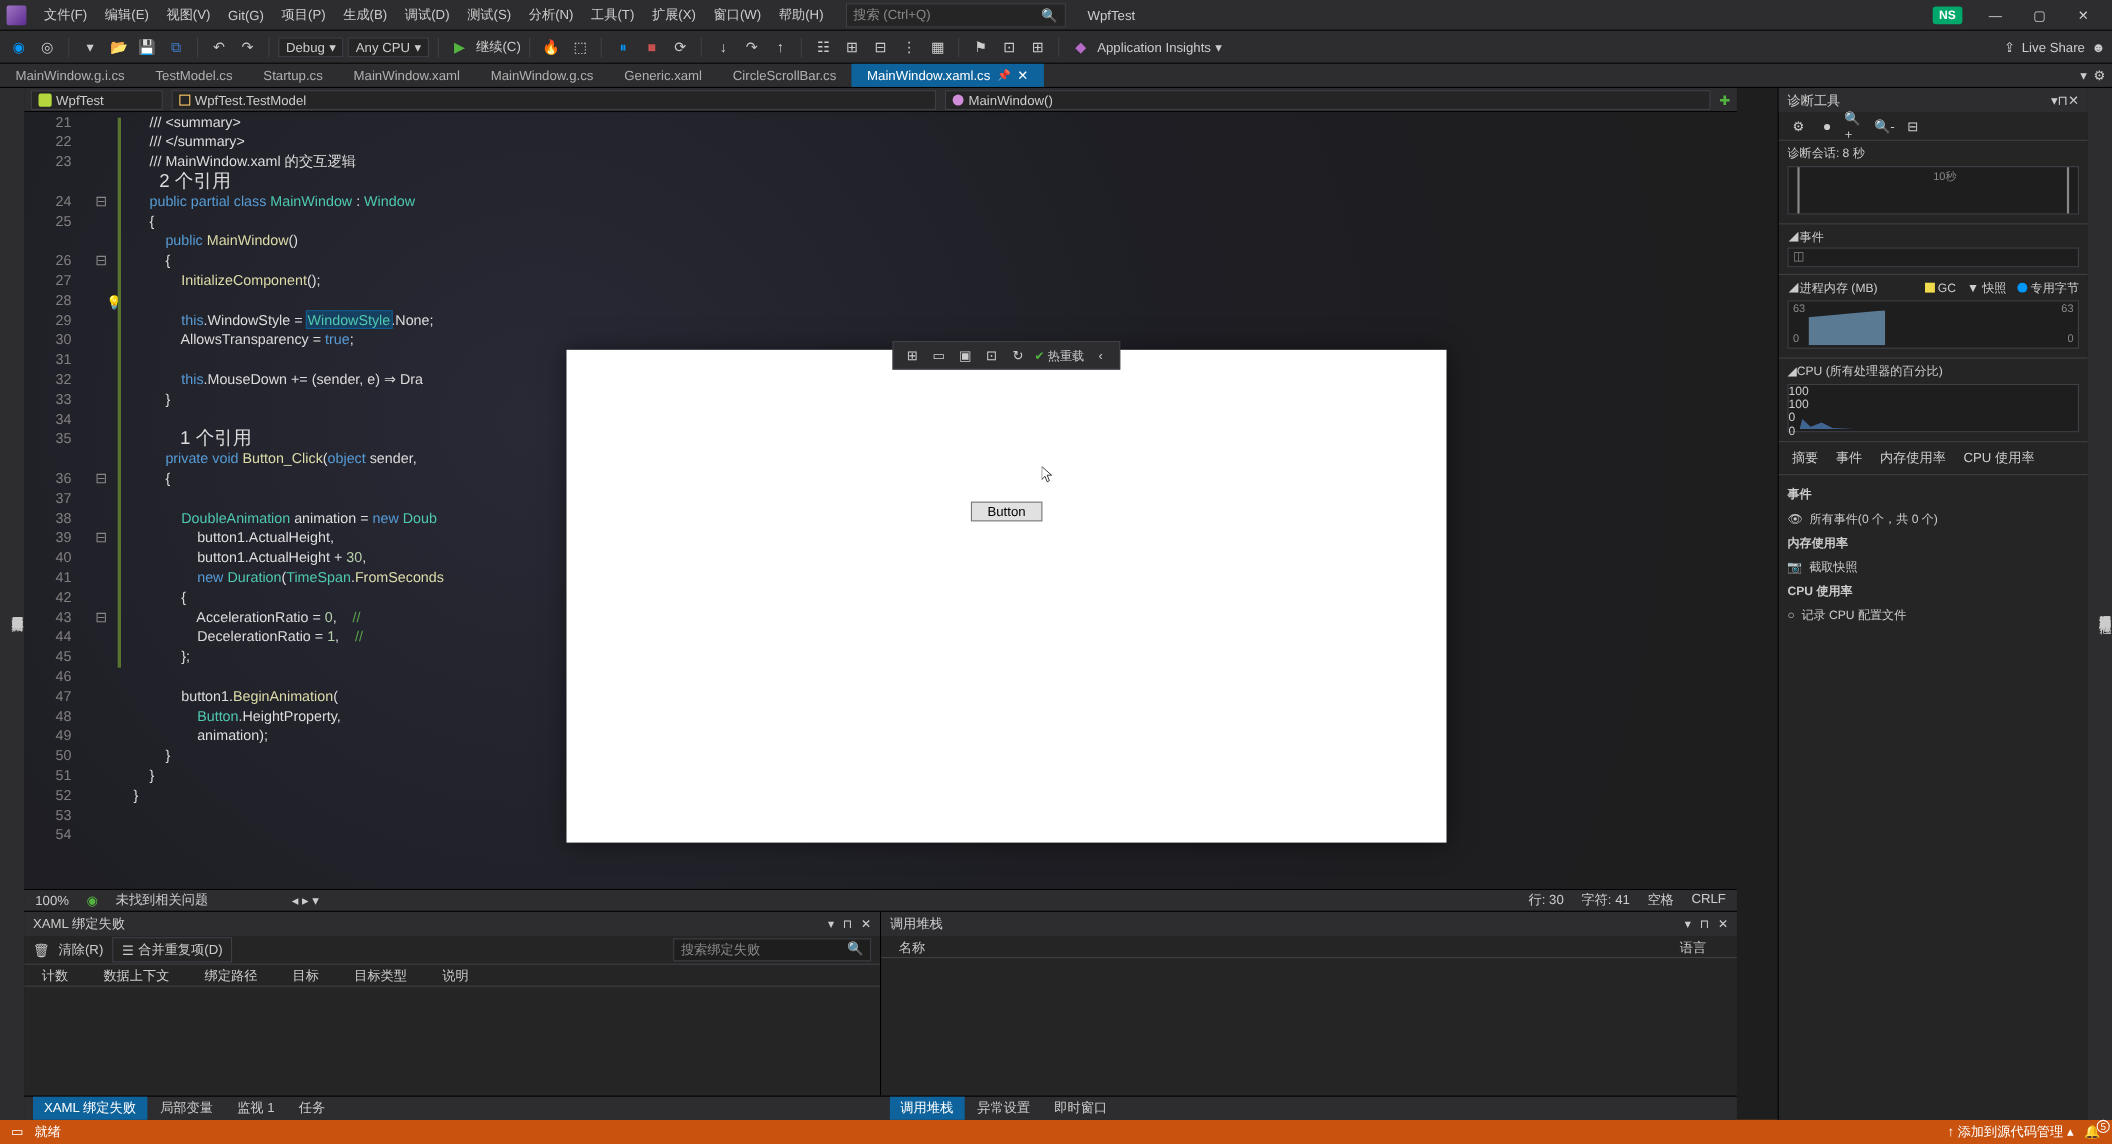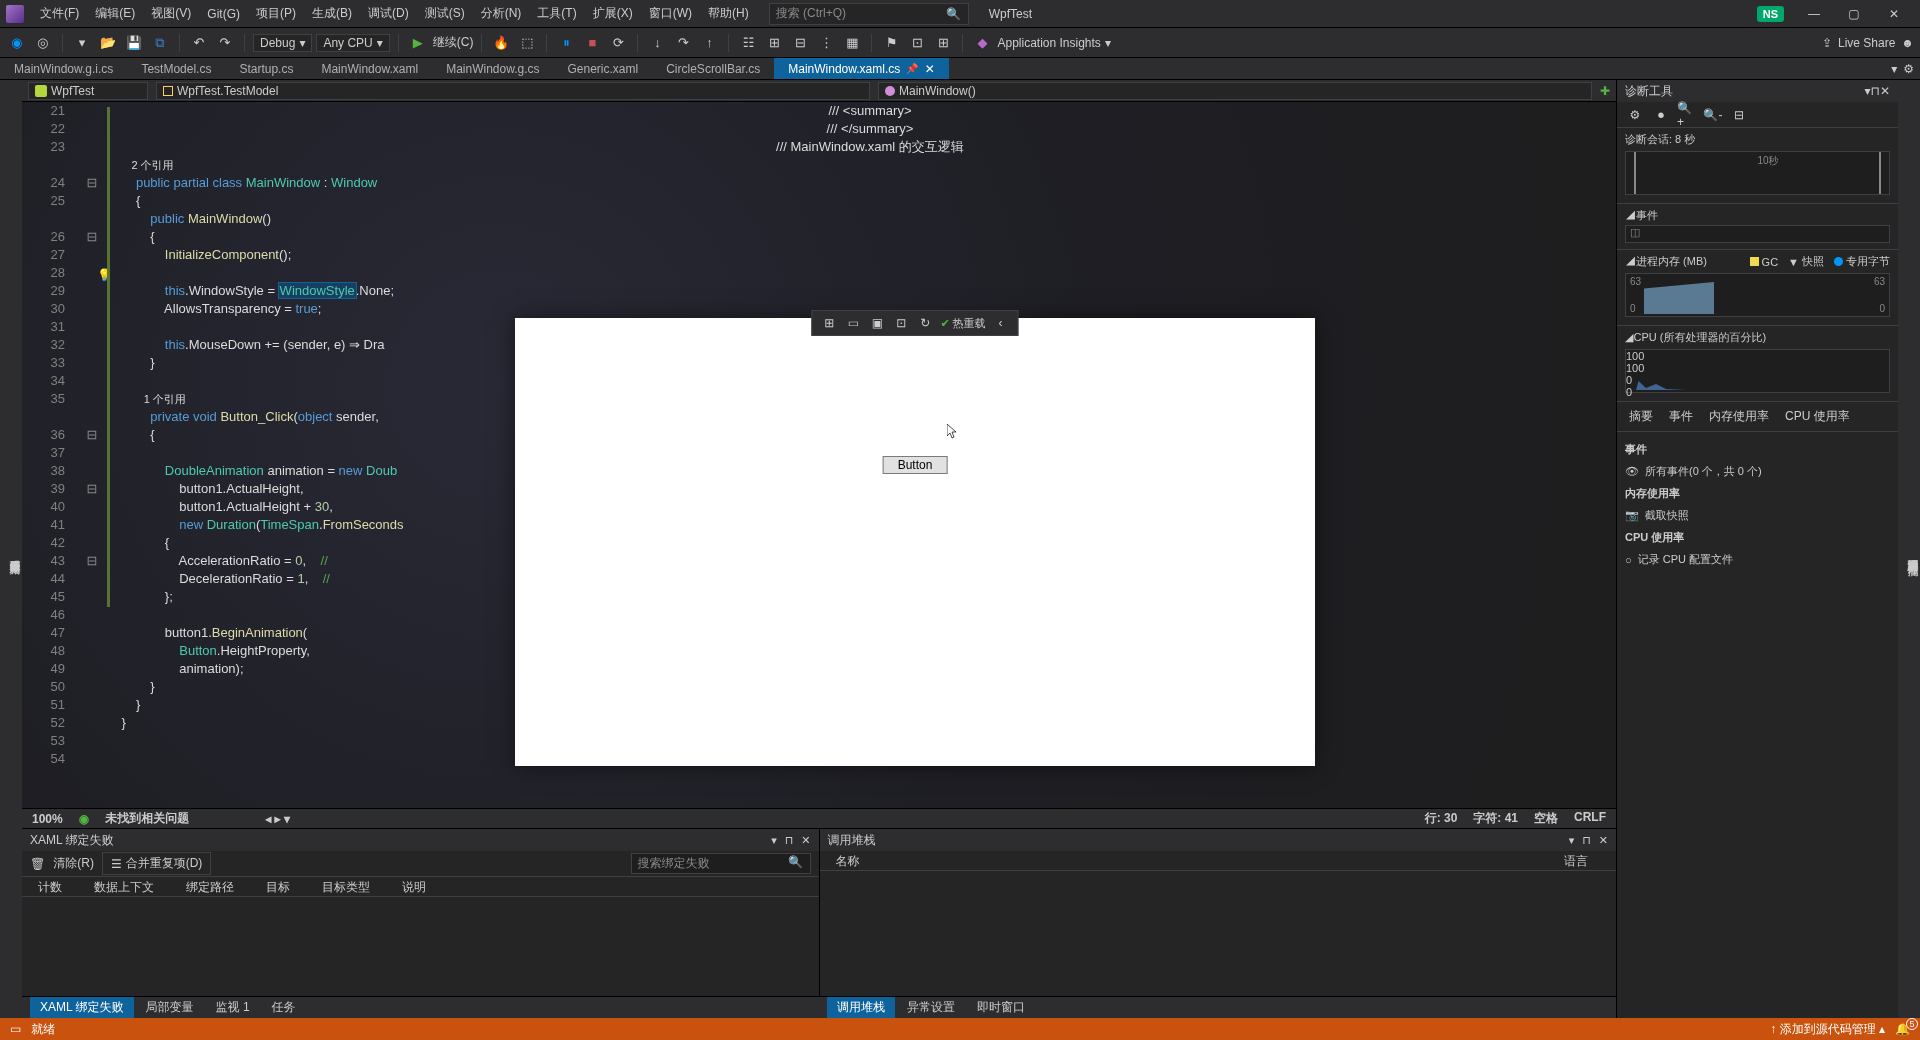--- a/index.html
+++ b/index.html
@@ -30,48 +30,48 @@
 .tabstrip .tab { padding:0 14px; display:flex; align-items:center; color:#b0b0b0; gap:6px; cursor:pointer; font-size:12px;}
 .tabstrip .tab.active { background:#0e639c; color:#fff;}
 .tabstrip .tab .pin{font-size:10px;}
 .tabstrip .right-icons{margin-left:auto; display:flex; align-items:center; gap:6px; padding-right:6px;}
 
 
 .layout { display:flex; height:calc(100% - 28px - 30px - 22px - 22px); }
 .leftgutter{ width:22px; background:#2d2d30; writing-mode:vertical-rl; text-align:center; font-size:11px; color:#ccc; padding-top:10px;}
 .rightgutter{ width:22px; background:#2d2d30; writing-mode:vertical-rl; text-align:center; font-size:11px; color:#ccc; padding-top:10px;}
 .center-col{ flex:1; display:flex; flex-direction:column; min-width:0;}
-.diag-col{ width:282px; background:#252526; border-left:1px solid #000; display:flex; flex-direction:column;}
+.diag-col{ width:282px; background:#252526; border-left:1px solid #000; display:flex; flex-direction:column;margin-left:37px;}
 
 
 .navbar{ height:22px; background:#2d2d30; display:flex; align-items:center; border-bottom:1px solid #000; gap:8px; padding:0 6px;}
 .navbar .nav-drop{ flex:1; background:#252526; border:1px solid #3f3f46; padding:1px 6px; display:flex; align-items:center; gap:4px; color:#ccc;}
 .navbar .nav-drop.small{flex:0 0 120px;}
 .nav-drop .icon-cs{ width:12px;height:12px; background:#b4d73e; border-radius:2px; display:inline-block;}
 .nav-drop .icon-cl{ width:10px;height:10px; border:1px solid #ffcc66; display:inline-block;}
 .nav-drop .icon-mth{ width:10px;height:10px; background:#d28dda; border-radius:50%; display:inline-block;}
 
 
 .editor-wrap{flex:1; position:relative; background:#1e1e1e; overflow:hidden;}
 .editor-bg{position:absolute; inset:0; background:radial-gradient(circle at 30% 40%, #3a3a5a 0%, #1e1e2e 50%, #1e1e1e 100%); opacity:0.4;}
 .editor{ position:relative; display:flex; height:100%; font-family:Consolas,monospace; font-size:13px; line-height:18px;}
 .lineno{ width:55px; text-align:right; padding-right:12px; color:#2b91af; user-select:none;}
 .lineno .ln{height:18px; color:#808080;}
 .fold{ width:30px; position:relative;}
 .fold .fgl{height:18px; display:flex; align-items:center; justify-content:center; color:#888;}
 .code{ flex:1; padding-right:12px;}
 .code .cl{ height:18px; white-space:pre; color:#dcdcdc;}
-.codelens{color:#5a5a5a; font-size:11px;}
-.kw{color:#569cd6;} .type{color:#4ec9b0;} .cmt{color:#57a64a;text-align:center;} .num{color:#b5cea8;} .mth{color:#dcdcaa;}
+.codelens{color:#5a5a5a; font-size:17px;}
+.kw{color:#569cd6;} .type{color:#4ec9b0;} .cmt{color:#57a64a;} .num{color:#b5cea8;} .mth{color:#dcdcaa;}
 .highlight{background:#173f5f; outline:1px solid #0e639c; padding:0 1px;}
 .lightbulb{position:absolute; left:75px; top:166px; color:#ffcc00; font-size:12px;}
 .changebar{position:absolute; left:85px; top:5px; width:3px; background:#577430;}
 
 
-.ed-status{ height:20px; background:#2d2d30; display:flex; align-items:center; padding:0 10px; gap:16px; border-top:1px solid #000;font-weight:bold;}
+.ed-status{ height:20px; background:#2d2d30; display:flex; align-items:center; padding:0 10px; gap:16px; border-top:1px solid #000;}
 .ed-status .right{margin-left:auto; display:flex; gap:16px;}
 .ed-status .ok{color:#53b440;}
 
 
 .bottom-row{ height:168px; display:flex; border-top:1px solid #000;}
 .bottom-left{flex:1; background:#252526; border-right:1px solid #000; display:flex; flex-direction:column;}
 .bottom-right{flex:1; background:#252526; display:flex; flex-direction:column;}
 .panel-hdr{ height:22px; background:#2d2d30; display:flex; align-items:center; padding:0 8px; gap:8px;}
 .panel-hdr .ttl{flex:1;}
 .panel-hdr .pbtn{color:#ccc; cursor:pointer; font-size:11px;}

